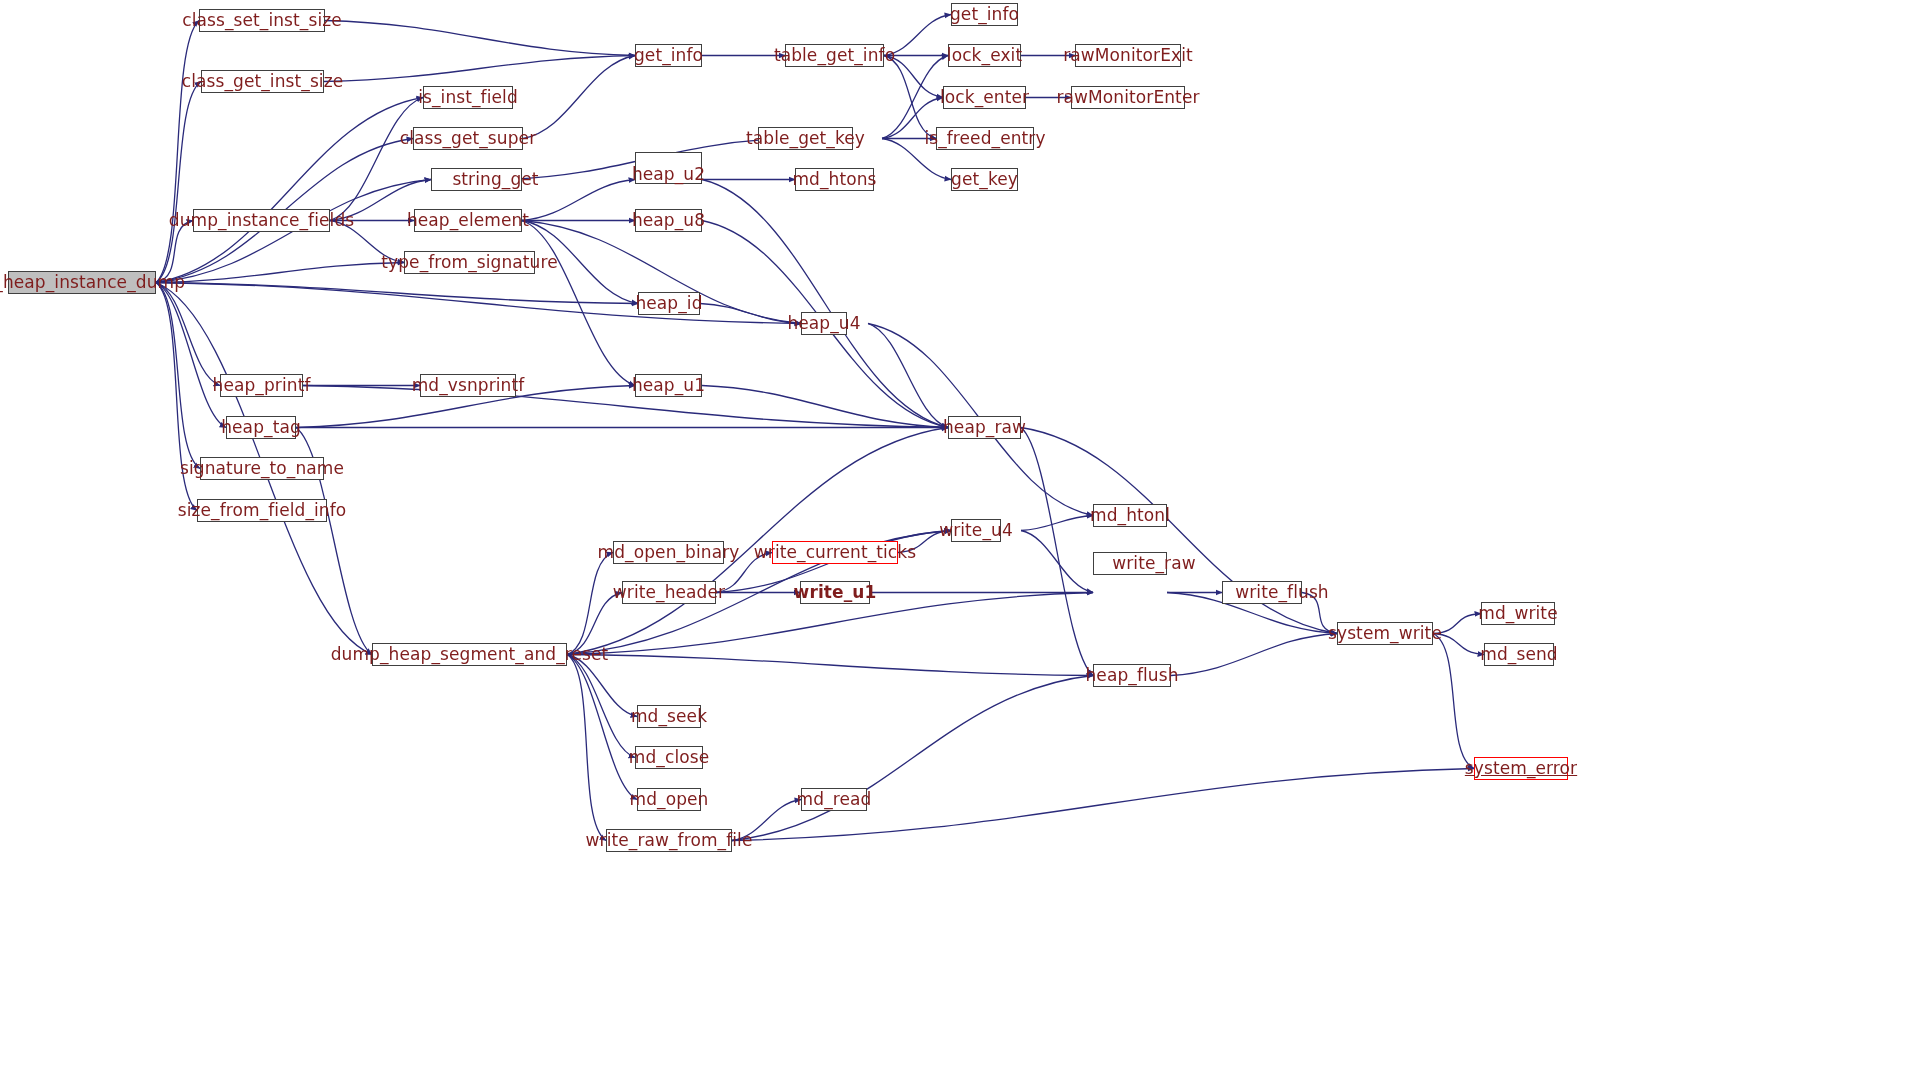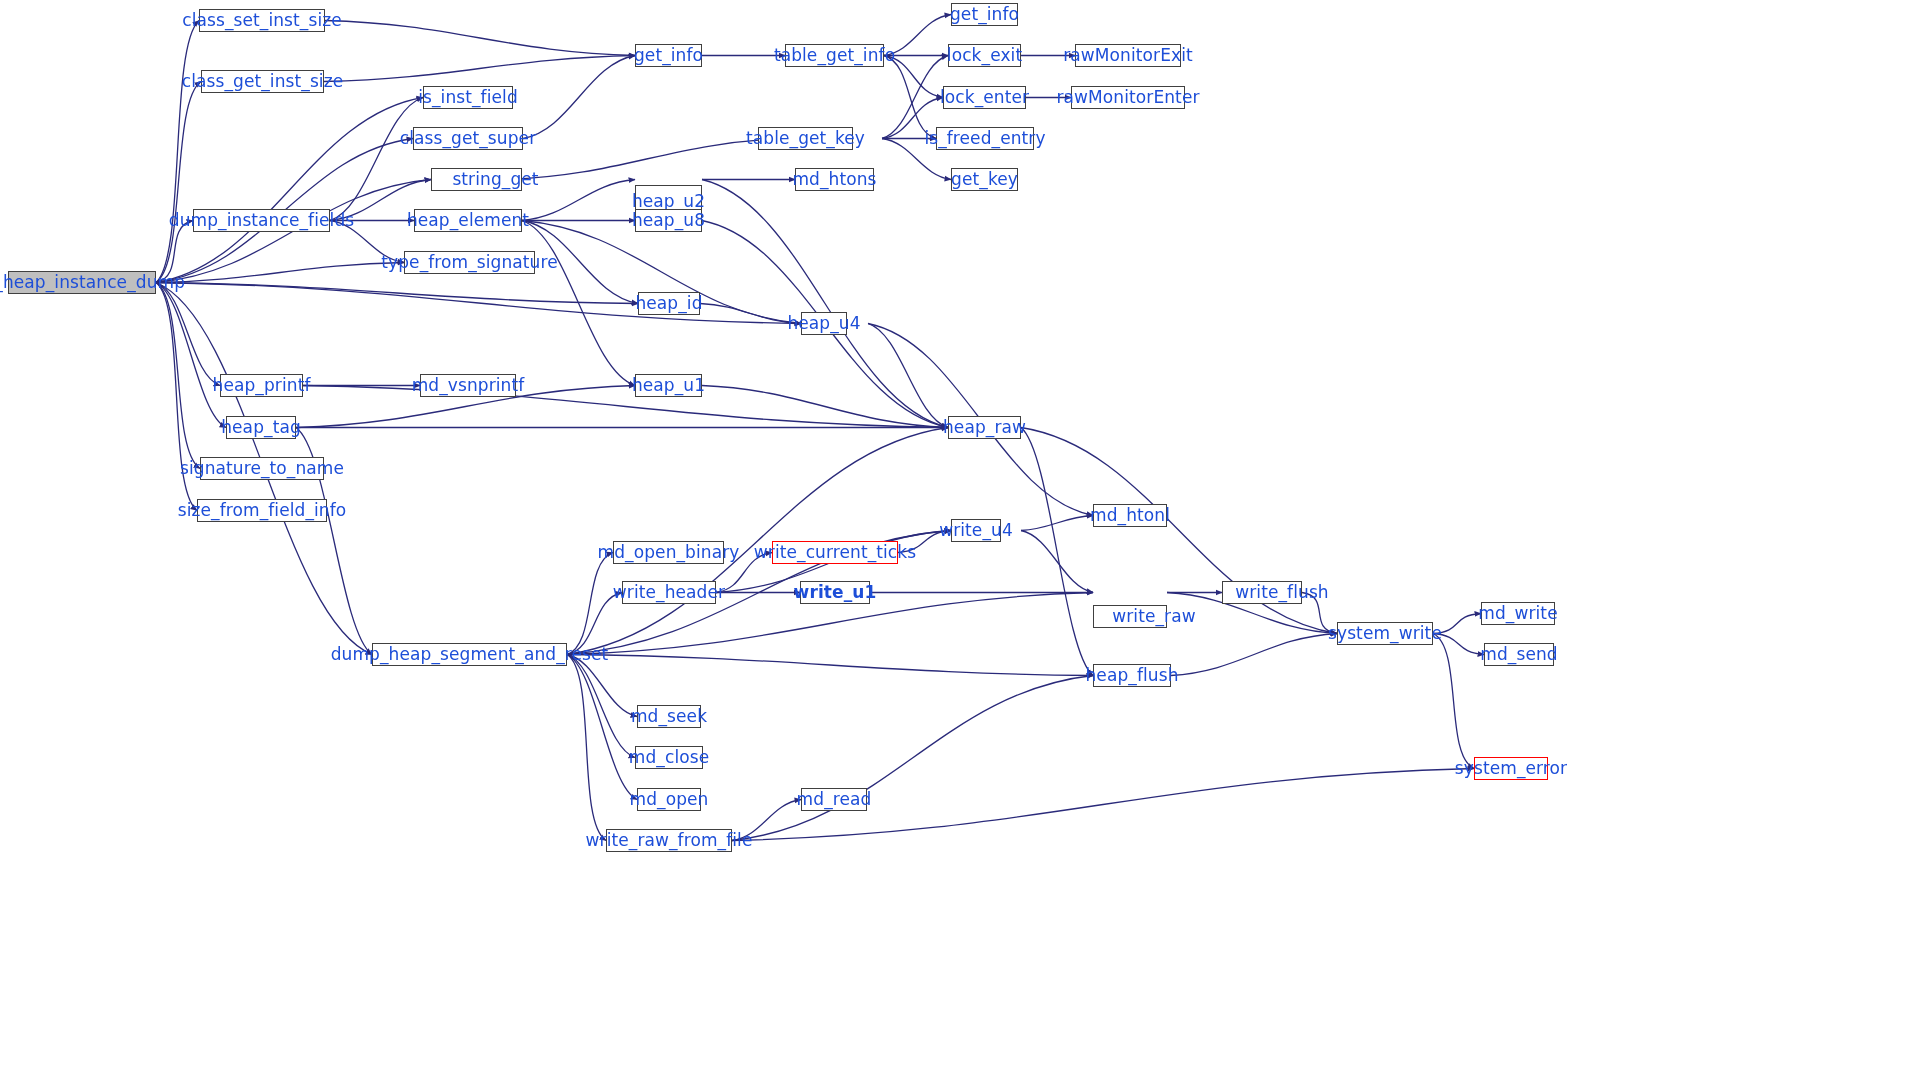--- a/index.html
+++ b/index.html
@@ -25,21 +25,21 @@
     pointer-events: none;
   }
   .node {
     position: absolute;
     box-sizing: border-box;
     display: flex;
     align-items: center;
     justify-content: center;
     background: #ffffff;
     border: 1px solid #404040;
-    color: #1d4ed8;
+    color: #7f1d1d;
     font-size: 17px;
     line-height: 1;
     white-space: nowrap;
     letter-spacing: 0.1px;
     z-index: 5;
   }
   .node.root {
     background: #bfbfbf;
     border-color: #404040;
   }
@@ -177,21 +177,21 @@
     </div>
     <div class="node" style="left: 414px; top: 209px; width: 108px; height: 23px;">
       <span>heap_element</span>
     </div>
     <div class="node" style="left: 404px; top: 251px; width: 131px; height: 23px;">
       <span>type_from_signature</span>
     </div>
     <div class="node" style="left: 635px; top: 44px; width: 67px; height: 23px;">
       <span>get_info</span>
     </div>
-    <div class="node" style="left: 635px; top: 185px; width: 67px; height: 32px;">
+    <div class="node" style="left: 635px; top: 152px; width: 67px; height: 32px; align-items: flex-end;">
       <span>heap_u2</span>
     </div>
     <div class="node" style="left: 635px; top: 209px; width: 67px; height: 23px;">
       <span>heap_u8</span>
     </div>
     <div class="node" style="left: 638px; top: 292px; width: 62px; height: 23px;">
       <span>heap_id</span>
     </div>
     <div class="node" style="left: 635px; top: 374px; width: 67px; height: 23px;">
       <span>heap_u1</span>
@@ -246,21 +246,21 @@
     </div>
     <div class="node" style="left: 613px; top: 541px; width: 111px; height: 23px;">
       <span>md_open_binary</span>
     </div>
     <div class="node" style="left: 622px; top: 581px; width: 94px; height: 23px;">
       <span>write_header</span>
     </div>
     <div class="node" style="left: 800px; top: 581px; width: 70px; height: 23px; font-weight: bold;">
       <span>write_u1</span>
     </div>
-    <div class="node" style="left: 1093px; top: 605px; width: 74px; height: 23px; padding-left: 48px;">
+    <div class="node" style="left: 1093px; top: 552px; width: 74px; height: 23px; padding-left: 48px;">
       <span>write_raw</span>
     </div>
     <div class="node" style="left: 1222px; top: 581px; width: 80px; height: 23px; padding-left: 40px;">
       <span>write_flush</span>
     </div>
     <div class="node" style="left: 1337px; top: 622px; width: 96px; height: 23px;">
       <span>system_write</span>
     </div>
     <div class="node" style="left: 1481px; top: 602px; width: 74px; height: 23px;">
       <span>md_write</span>
@@ -282,16 +282,16 @@
     </div>
     <div class="node" style="left: 637px; top: 788px; width: 64px; height: 23px;">
       <span>md_open</span>
     </div>
     <div class="node" style="left: 801px; top: 788px; width: 66px; height: 23px;">
       <span>md_read</span>
     </div>
     <div class="node" style="left: 606px; top: 829px; width: 126px; height: 23px;">
       <span>write_raw_from_file</span>
     </div>
-    <div class="node err" style="left: 1474px; top: 757px; width: 74px; height: 23px;">
+    <div class="node err" style="left: 1474px; top: 757px; width: 94px; height: 23px; text-decoration: underline;">
       <span>system_error</span>
     </div>
   </div>
 
 </body></html>

